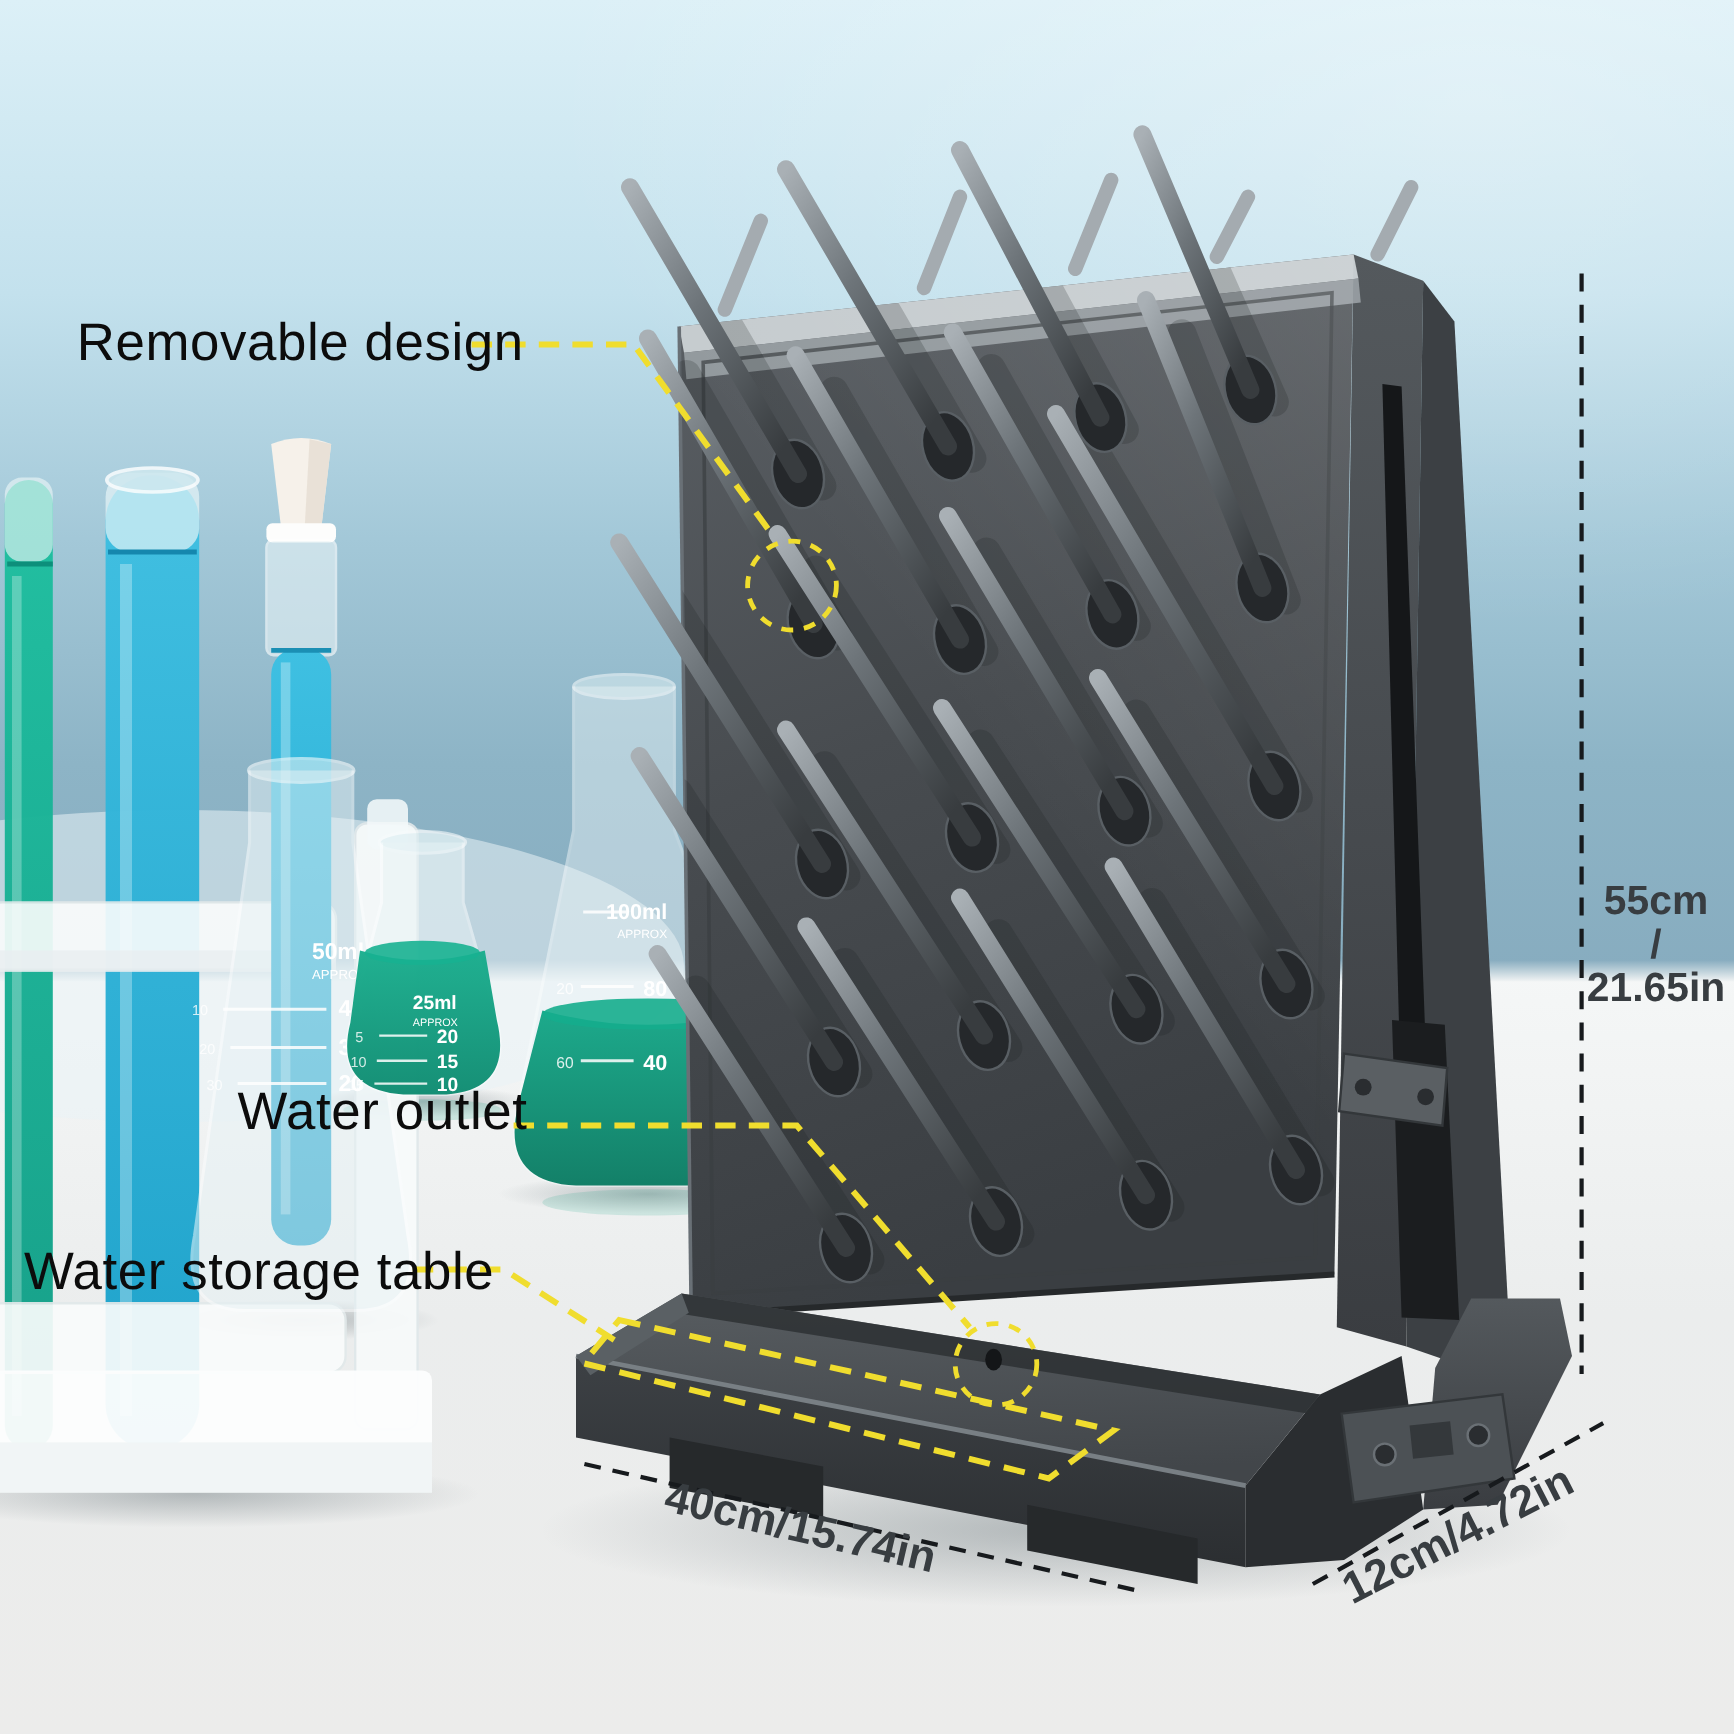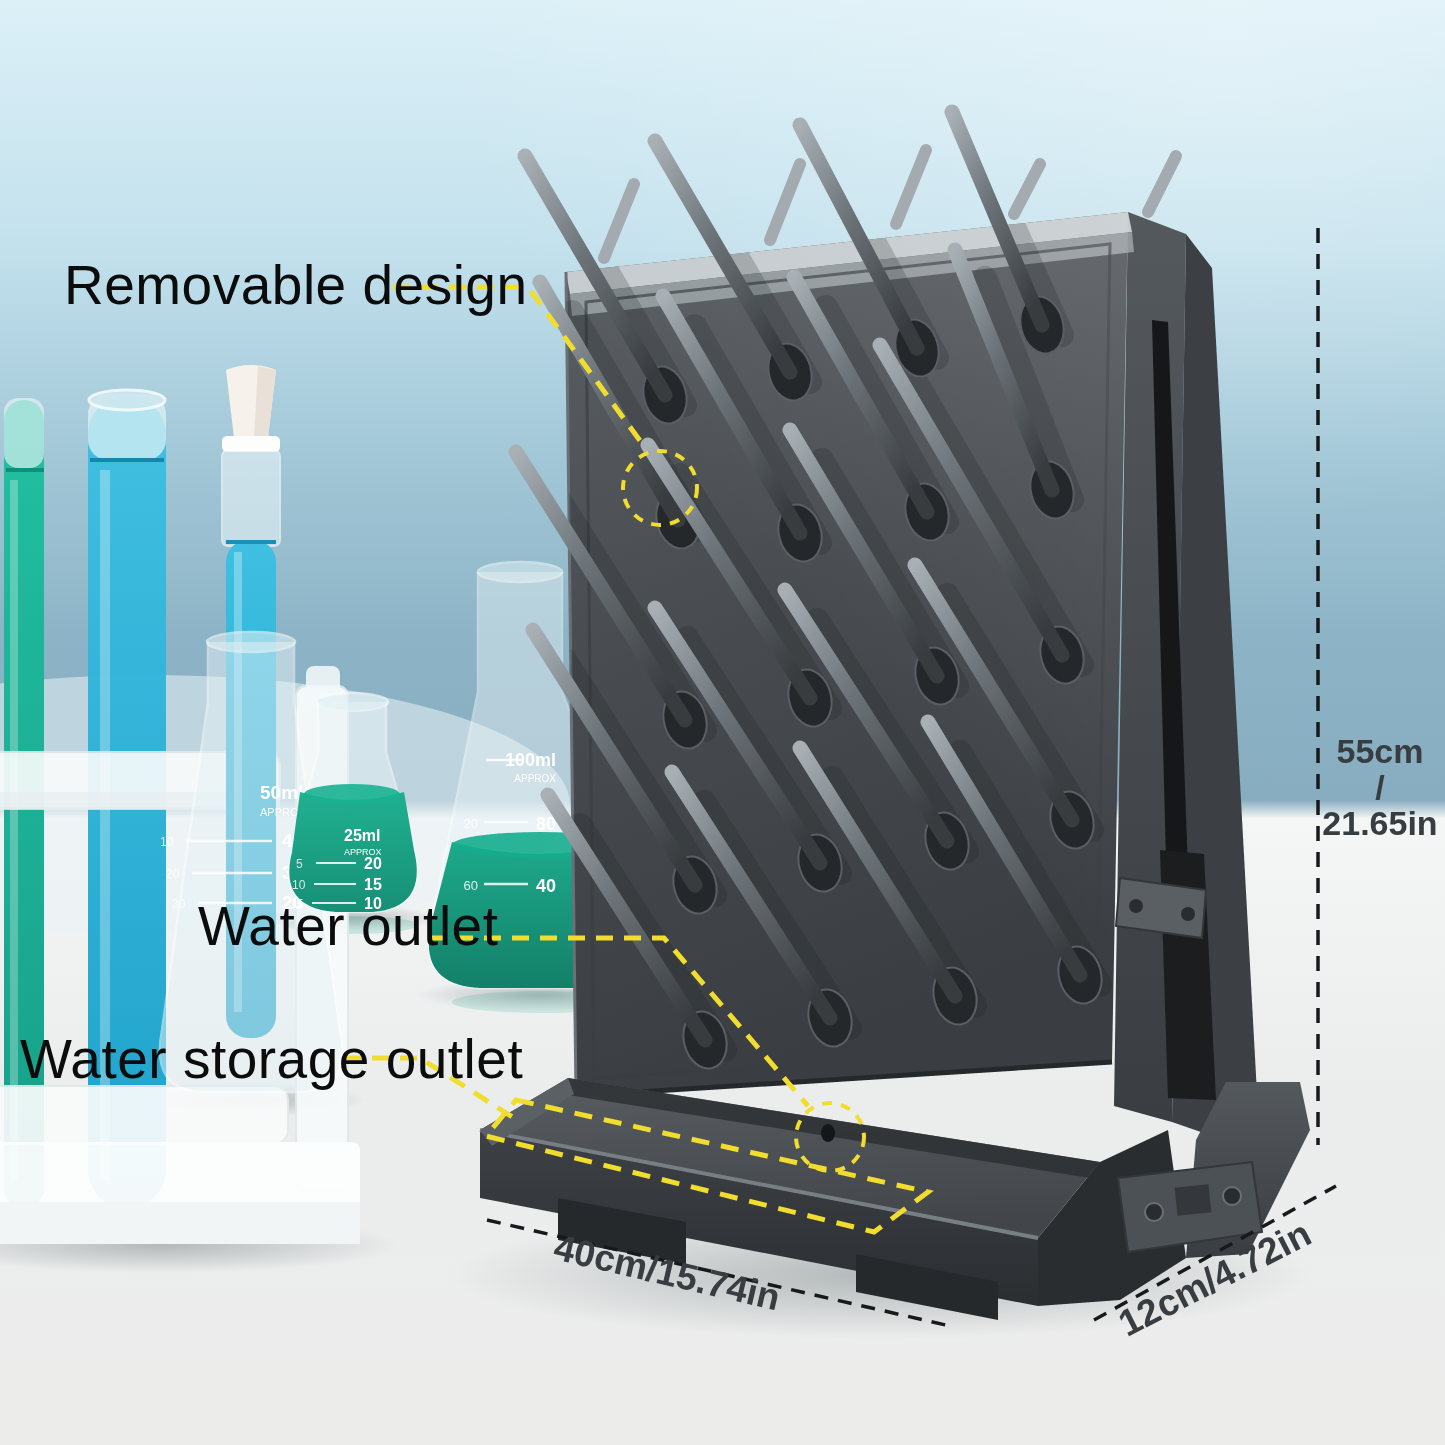--- a/index.html
+++ b/index.html
@@ -1,19 +1,19 @@
 <!DOCTYPE html>
 <html><head>
 <meta charset="utf-8">
 <style>
   html,body{margin:0;padding:0;width:1445px;height:1445px;overflow:hidden;
     font-family:"Liberation Sans",sans-serif;background:#eef2f3;}
   .stage{position:relative;width:1445px;height:1445px;}
   .stage svg{position:absolute;left:0;top:0;}
-  .callout{position:absolute;color:#0c0c0c;font-size:55px;font-weight:400;
+  .callout{position:absolute;color:#0c0c0c;font-size:44px;font-weight:400;
     letter-spacing:.5px;white-space:nowrap;line-height:47px;}
   .dim{position:absolute;color:#383d41;font-weight:700;white-space:nowrap;}
   .dim-height{left:1312px;top:733px;width:136px;text-align:center;
     font-size:34px;line-height:36px;font-weight:700;}
   .dim-width{left:522px;top:1252px;width:290px;text-align:center;font-size:37px;
     transform:rotate(13deg);transform-origin:center;}
   .dim-depth{left:1090px;top:1258px;width:250px;text-align:center;font-size:37px;
     transform:rotate(-27deg);transform-origin:center;}
 </style>
 </head>
@@ -342,21 +342,21 @@
       <line x1="1318" y1="228" x2="1318" y2="1145" stroke-dasharray="15 11"></line>
       <line x1="487" y1="1220" x2="950" y2="1326" stroke-dasharray="14 10"></line>
       <line x1="1094" y1="1320" x2="1336" y2="1186" stroke-dasharray="14 10"></line>
     </g>
   </g>
 </svg>
 
 <div class="callout" style="left:64px;top:262px">Removable design</div>
 <div class="callout" style="left:198px;top:903px">Water outlet</div>
 <div class="callout" style="left:20px;top:1036px">
-  <div>Water storage outlet</div>
+  <div>Water storage table</div>
 </div>
 
 <div class="dim dim-height">
   <div>55cm</div>
   <div>/</div>
   <div>21.65in</div>
 </div>
 <div class="dim dim-width">40cm/15.74in</div>
 <div class="dim dim-depth">12cm/4.72in</div>
 

